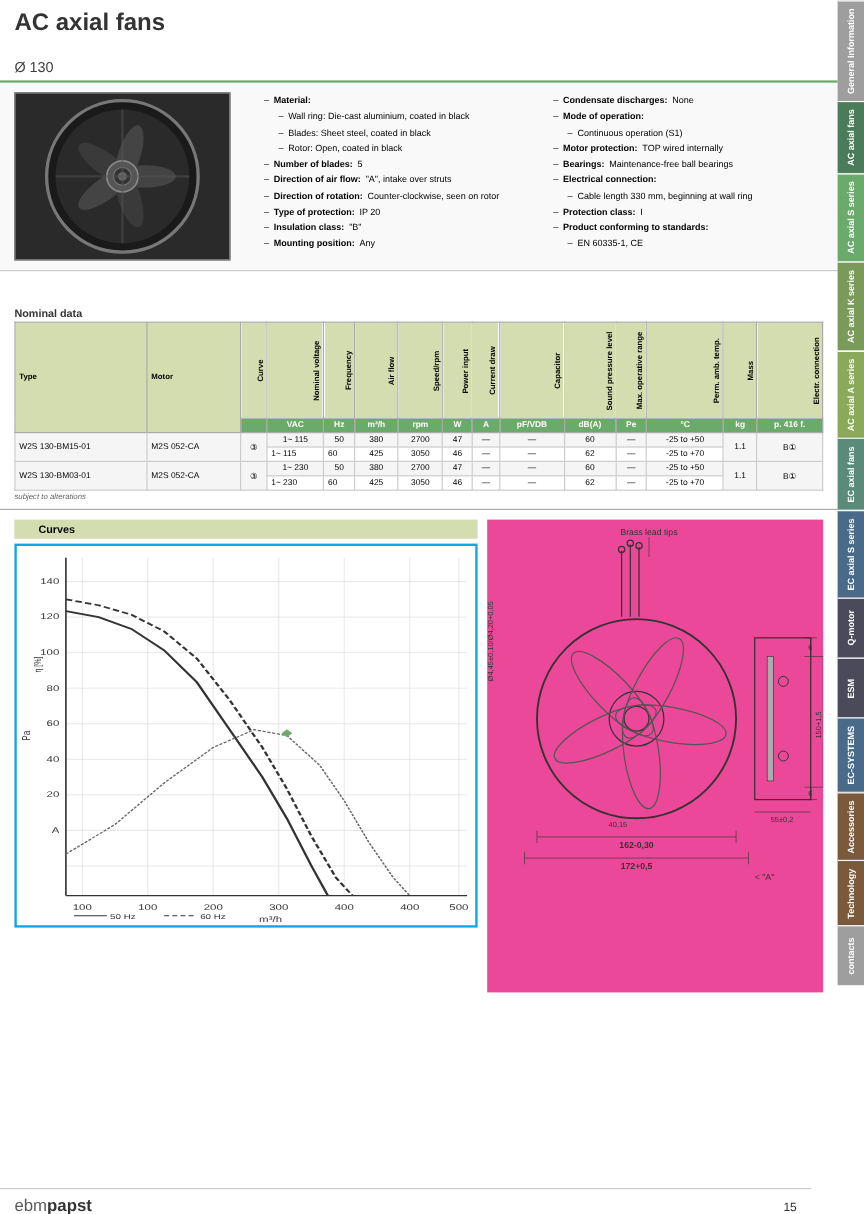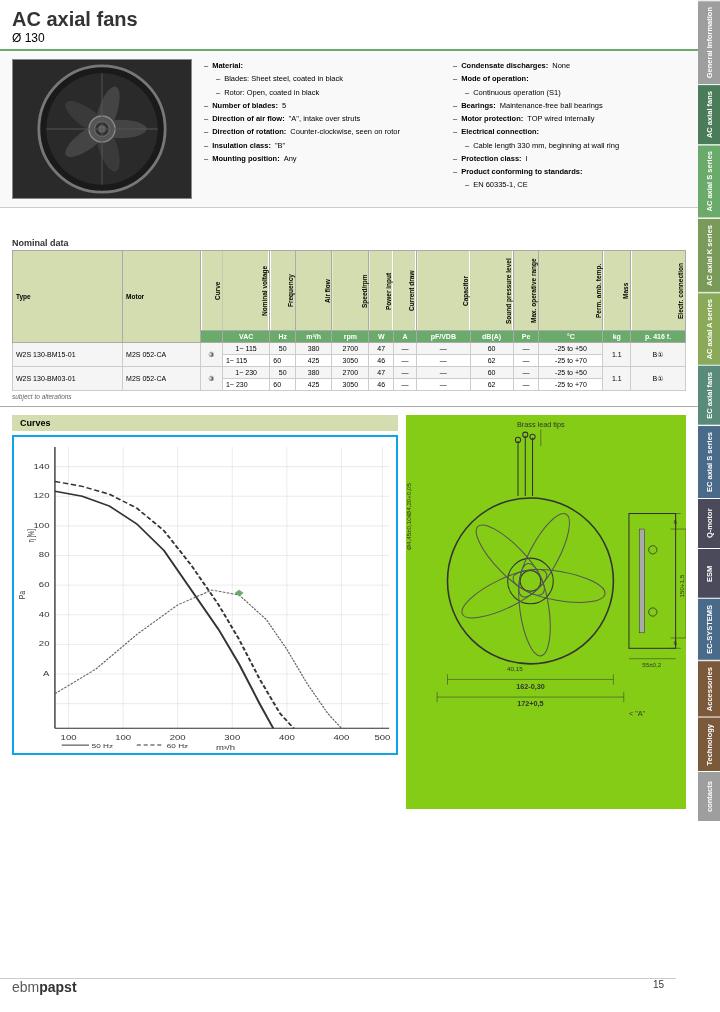--- a/index.html
+++ b/index.html
@@ -64,22 +64,22 @@
       padding: 8px 12px 4px 12px;
       border-bottom: 2px solid #6aaa6a;
     }
     .header h1 {
       font-size: 20px;
       font-weight: bold;
       color: #333;
     }
     .header .subtitle {
       font-size: 12px;
-      color: #000000;
-      margin-top: 0;
+      color: #404040;
+      margin-top: 18px;
     }
 
     
     .product-section {
       display: flex;
       padding: 8px 12px;
       border-bottom: 1px solid #ccc;
       background: #f9f9f9;
     }
     .product-image {
@@ -92,21 +92,21 @@
       align-items: center;
       justify-content: center;
       overflow: hidden;
     }
     .fan-svg {
       width: 160px;
       height: 130px;
     }
     .product-specs {
       flex: 1;
-      padding-left: 12px;
+      padding-left: 28px;
       display: flex;
       gap: 16px;
     }
     .spec-col {
       flex: 1;
       font-size: 7.5px;
       line-height: 1.5;
     }
     .spec-col ul {
       list-style: none;
@@ -198,21 +198,21 @@
       gap: 8px;
     }
 
     
     .curves-section {
       flex: 1;
       min-width: 0;
     }
     .curves-header {
       background: #d4ddb0;
-      padding: 3px 8px;
+      padding: 3px 20px;
       font-weight: bold;
       font-size: 9px;
       margin-bottom: 4px;
     }
     .curves-chart {
       border: 2px solid #0ea5e9;
       background: #fff;
       position: relative;
       height: 320px;
     }
@@ -221,41 +221,41 @@
       height: 100%;
     }
 
     
     .diagram-section {
       width: 280px;
       flex-shrink: 0;
     }
     .diagram-img {
       width: 100%;
-      background: #84cc16;
+      background: #ec4899;
       border: none;
       display: flex;
       align-items: center;
       justify-content: flex-end;
     }
     .diagram-img svg {
       width: 100%;
       height: auto;
     }
 
     
     .footer {
       position: absolute;
-      bottom: 12px;
+      bottom: 0;
       left: 0;
       right: 22px;
       height: 22px;
       border-top: 1px solid #ccc;
       display: flex;
-      align-items: flex-start;
+      align-items: flex-end;
       justify-content: space-between;
       padding: 0 12px;
     }
     .footer-logo {
       font-size: 14px;
       font-weight: bold;
       color: #333;
     }
     .footer-logo span { color: #5a5a5a; font-weight: normal; }
     .footer-page {
@@ -312,38 +312,40 @@
 
         <circle cx="80" cy="70" r="68" fill="none" stroke="#777" stroke-width="3"></circle>
       </svg>
     </div>
     <div class="product-specs">
       <div class="spec-col">
         <ul>
           <li>
               <span class="spec-bold">Material:</span>
             </li>
+          <li style="padding-left:12px; list-style:none;">Wall ring: Die-cast aluminium, coated in black</li>
           <li style="padding-left:12px; list-style:none;">Blades: Sheet steel, coated in black</li>
           <li style="padding-left:12px; list-style:none;">Rotor: Open, coated in black</li>
           <li><span class="spec-bold">Number of blades:</span> 5</li>
           <li><span class="spec-bold">Direction of air flow:</span> "A", intake over struts</li>
           <li><span class="spec-bold">Direction of rotation:</span> Counter-clockwise, seen on rotor</li>
+          <li><span class="spec-bold">Type of protection:</span> IP 20</li>
           <li><span class="spec-bold">Insulation class:</span> "B"</li>
           <li><span class="spec-bold">Mounting position:</span> Any</li>
         </ul>
       </div>
       <div class="spec-col">
         <ul>
           <li><span class="spec-bold">Condensate discharges:</span> None</li>
           <li>
               <span class="spec-bold">Mode of operation:</span>
             </li>
           <li style="padding-left:12px;">Continuous operation (S1)</li>
+          <li><span class="spec-bold">Motor protection:</span> TOP wired internally</li>
           <li><span class="spec-bold">Bearings:</span> Maintenance-free ball bearings</li>
-          <li><span class="spec-bold">Motor protection:</span> TOP wired internally</li>
           <li>
               <span class="spec-bold">Electrical connection:</span>
             </li>
           <li style="padding-left:12px;">Cable length 330 mm, beginning at wall ring</li>
           <li><span class="spec-bold">Protection class:</span> I</li>
           <li>
               <span class="spec-bold">Product conforming to standards:</span>
             </li>
           <li style="padding-left:12px;">EN 60335-1, CE</li>
         </ul>

